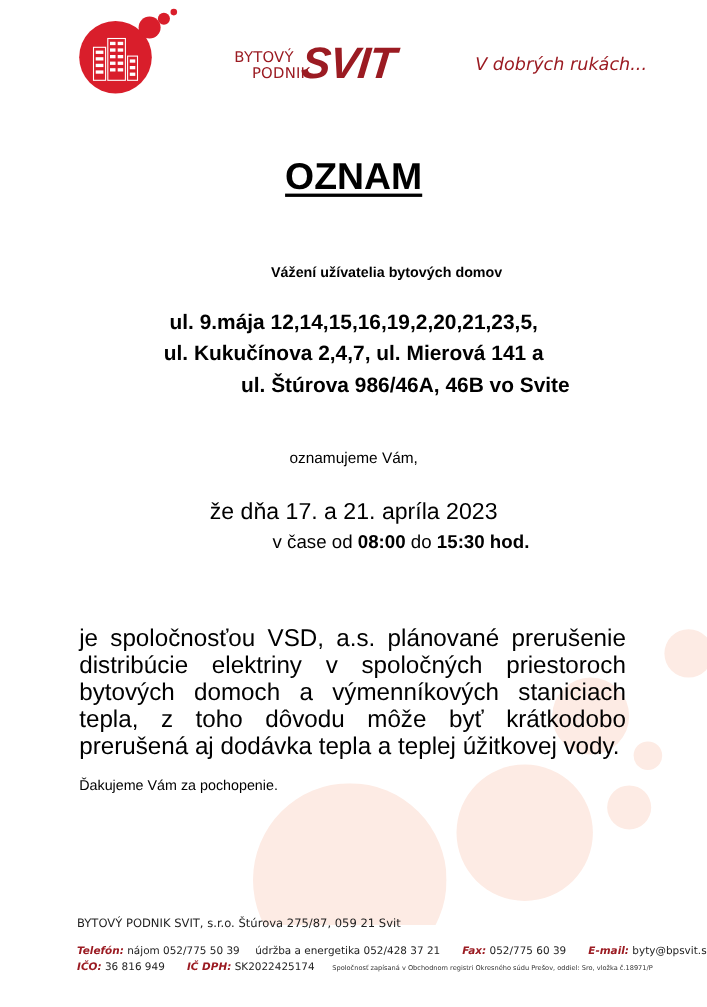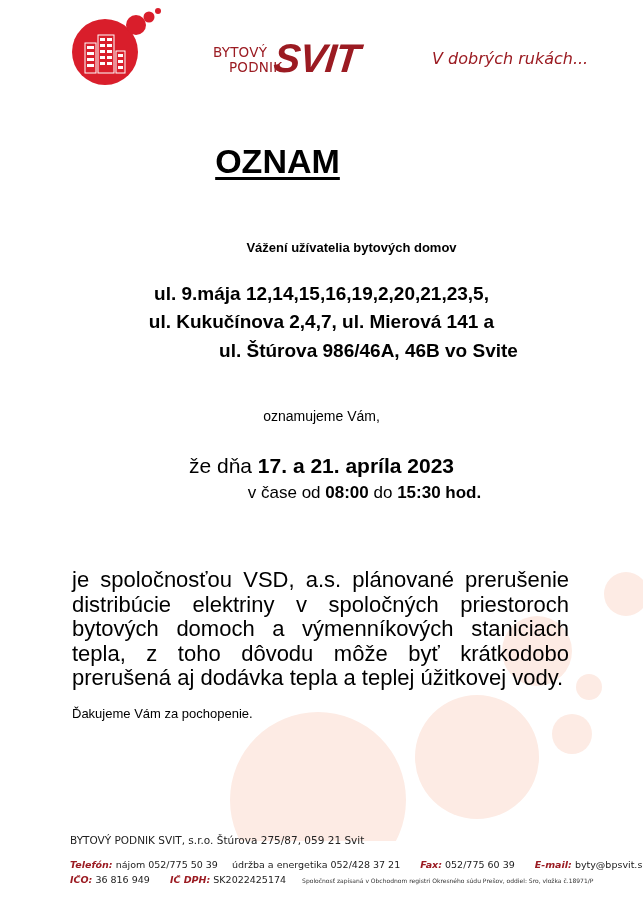--- a/index.html
+++ b/index.html
@@ -8,30 +8,30 @@
     .deco-ring { position: absolute; border-radius: 50%; background: #ffffff; }
     .layer { position: absolute; left: 0; top: 0; width: 643px; height: 915px; }
     
     .logo { position: absolute; left: 60px; top: 0; width: 260px; height: 95px; }
     .logo-word1, .logo-word2 { position: absolute; left: 153px; font-family: "DejaVu Sans", sans-serif; font-size: 13.5px; color: #9b1b22; letter-spacing: 0.2px; line-height: 14px; }
     .logo-word1 { top: 45px; }
     .logo-word2 { top: 60px; margin-left: 16px; }
     .logo-svit { position: absolute; left: 214px; top: 36px; font-family: "Liberation Sans", sans-serif; font-weight: bold; font-style: italic; font-size: 40px; color: #9b1b22; letter-spacing: -1px; line-height: 44px; transform: skewX(-6deg); }
     .slogan { position: absolute; left: 432px; top: 49px; font-family: "DejaVu Sans", sans-serif; font-style: italic; font-size: 16px; color: #9b1b22; }
     
-    .title { position: absolute; left: 0; width: 555px; top: 142px; text-align: center; font-weight: bold; font-size: 34px; text-decoration: underline; text-decoration-thickness: 3px; text-underline-offset: 4px; }
+    .title { position: absolute; left: 0; width: 555px; top: 142px; text-align: center; font-weight: bold; font-size: 34px; text-decoration: underline; text-decoration-thickness: 3px; text-underline-offset: 4px; padding-left: 44px; }
     .center-line { position: absolute; left: 0; width: 643px; text-align: center; }
     .salutation { top: 240px; font-weight: bold; font-size: 13px; padding-left: 30px; }
     .addr { font-weight: bold; font-size: 19px; }
     .addr1 { top: 283px; }
     .addr2 { top: 311px; }
     .addr3 { top: 340px; padding-left: 47px; }
     .announce { top: 408px; font-size: 14px; }
     .date-line { top: 454px; font-size: 21px; }
-    .date-line b { font-weight: bold; margin-top: 47px; }
+    .date-line b { font-weight: normal; margin-top: 47px; }
     .time-line { top: 483px; font-size: 17px; padding-left: 43px; }
     .para { position: absolute; left: 72px; width: 497px; top: 568px; font-size: 22px; line-height: 24.5px; text-align: justify; }
     .thanks { position: absolute; left: 72px; top: 706px; font-size: 13px; }
     
     .footer-addr { position: absolute; left: 70px; top: 834px; font-family: "DejaVu Sans", sans-serif; font-size: 10.5px; color: #222; }
     .footer-row { position: absolute; left: 70px; font-family: "DejaVu Sans", sans-serif; font-size: 9.5px; color: #222; white-space: nowrap; }
     .footer-row1 { top: 859px; }
     .footer-row2 { top: 874px; }
     .lbl { color: #9b1b22; font-style: italic; font-weight: bold; }
     .small-note { font-size: 6px; color: #333; }

